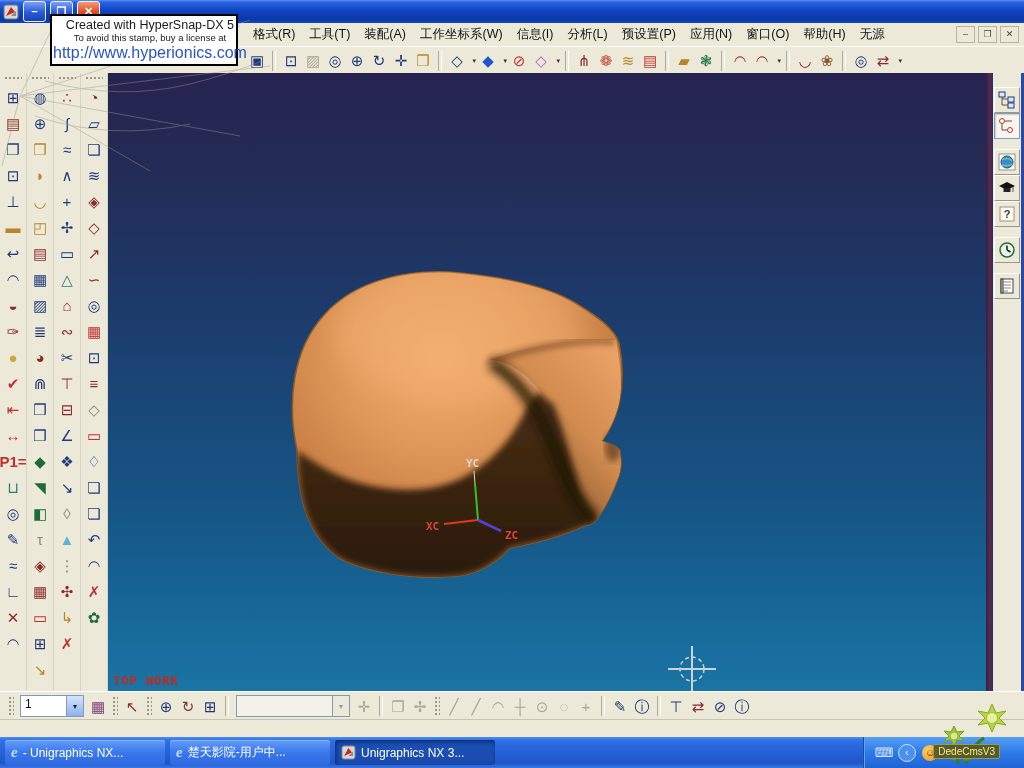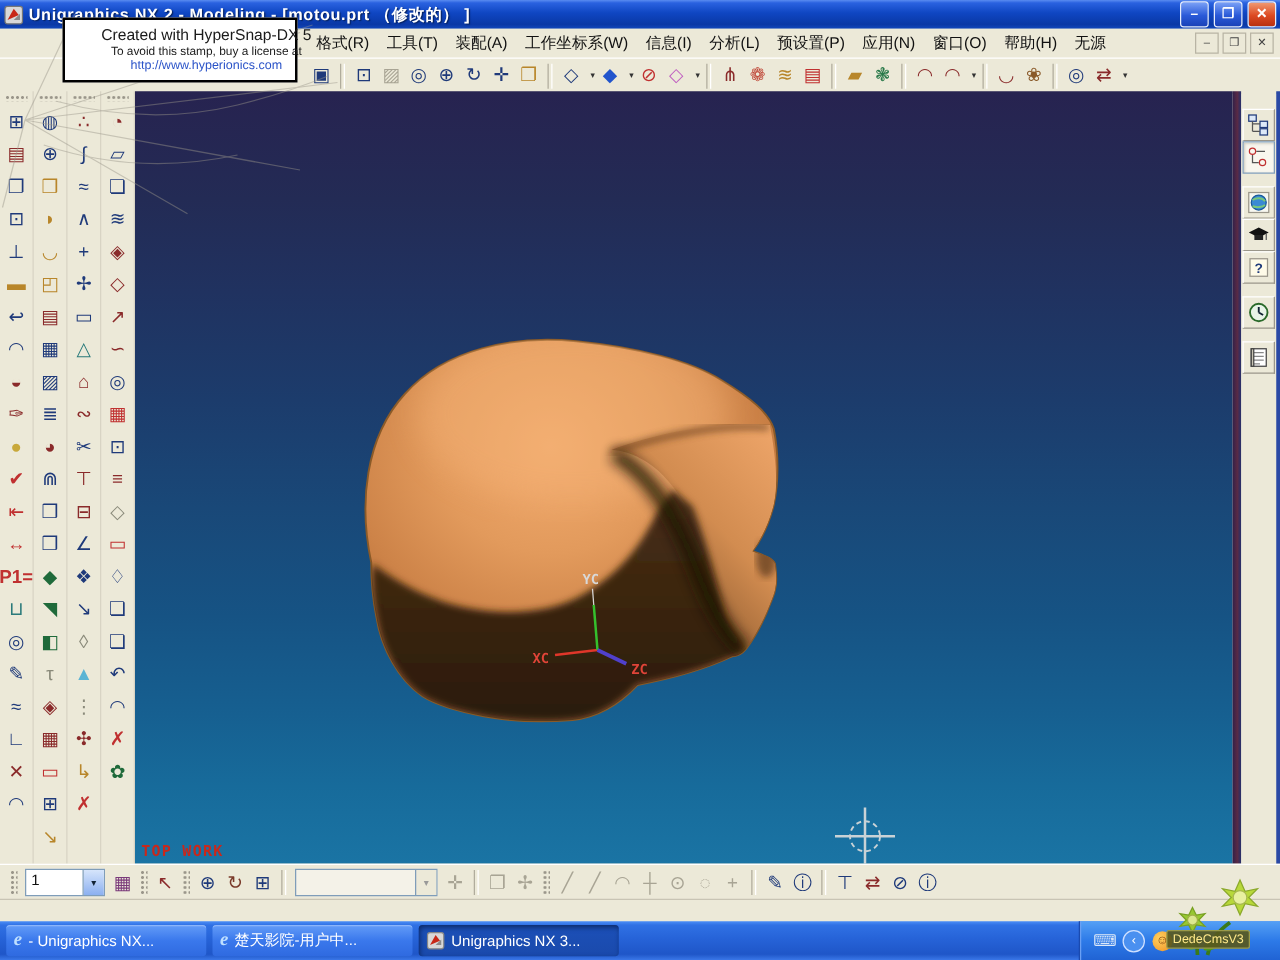--- a/index.html
+++ b/index.html
@@ -97,38 +97,37 @@
   .trayicon{width:16px;height:16px;display:flex;align-items:center;justify-content:center;flex:none;
     font-size:13px;color:#dce8f8;line-height:1;}
   .trayicon.round{border-radius:50%;font-size:10px;}
   .dede{position:absolute;right:2px;bottom:2px;width:86px;height:66px;pointer-events:none;z-index:60;}
   .dede-label{position:absolute;right:24px;bottom:9px;background:rgba(88,88,30,.92);color:#ffe98a;
     font-size:10px;padding:1px 4px;border:1px solid #9a9a4a;border-radius:2px;z-index:61;}
 
   
   .stamp{position:absolute;left:50px;top:14px;width:188px;height:52px;background:#fff;border:2px solid #000;
     display:flex;align-items:center;z-index:50;box-sizing:border-box;padding:1px;}
-  .stamp-text{flex:1;text-align:center;line-height:1.18;padding-left:28px;}
+  .stamp-text{flex:1;text-align:center;line-height:1.18;}
   .s1{font-size:12.5px;color:#1a1a1a;white-space:nowrap;}
   .s2{font-size:9.5px;color:#1a1a1a;white-space:nowrap;}
-  .s3{font-size:10px;color:#2a53c8;white-space:nowrap;}
+  .s3{font-size:16px;color:#2a53c8;white-space:nowrap;}
   .web{position:absolute;left:0;top:6px;z-index:40;pointer-events:none;opacity:.45;}
 </style>
 </head>
 <body>
 
 <div id="screen">
 
   <div class="titlebar">
     <svg width="16" height="16">
       <rect x="1" y="1" width="14" height="14" rx="2" fill="#d8d8d8" stroke="#777"></rect>
       <path d="M3,12 L8,3 L12,8 Z" fill="#c82818"></path>
       <path d="M8,12 L13,12 L13,7 Z" fill="#8a8a8a"></path>
     </svg>
-    <span class="title-text">Unigraphics NX 2 - Modeling - [motou.prt （修改的） ]</span>
     <div class="winbtn min">–</div>
     <div class="winbtn res">❐</div>
     <div class="winbtn close">✕</div>
   </div>
 
   <div class="menubar">
     <span class="menu-item">格式(R)</span>
     <span class="menu-item">工具(T)</span>
     <span class="menu-item">装配(A)</span>
     <span class="menu-item">工作坐标系(W)</span>

